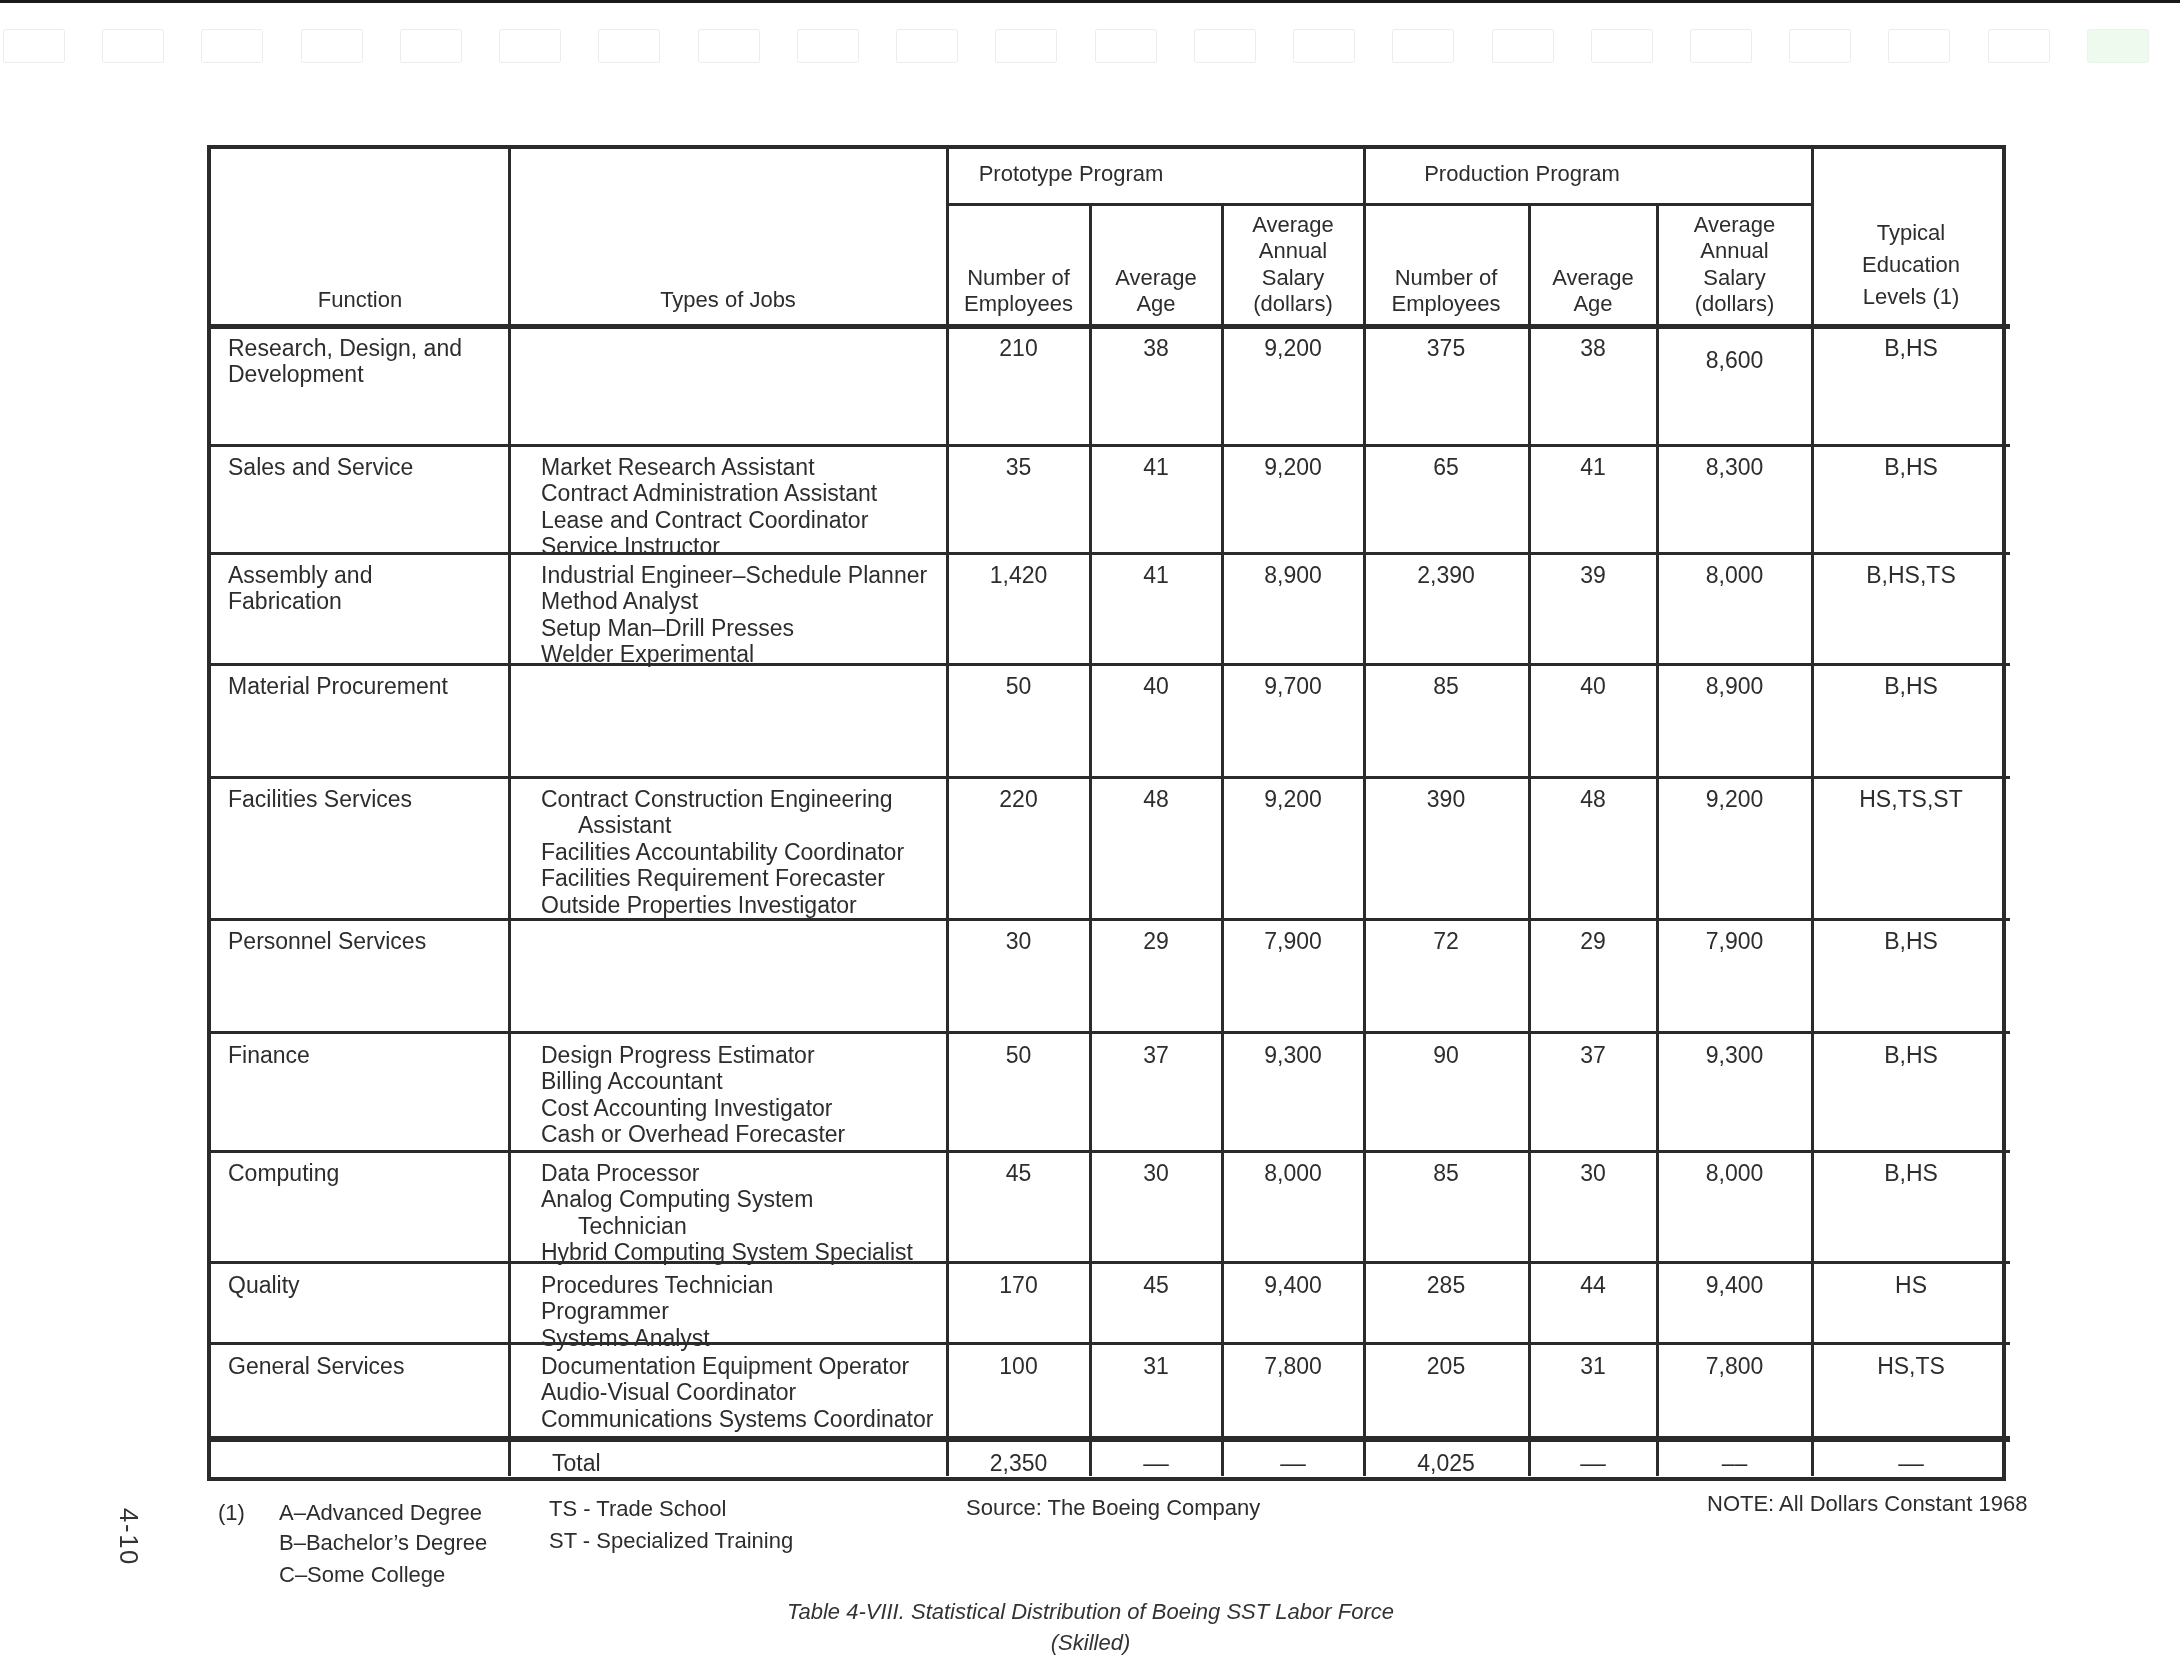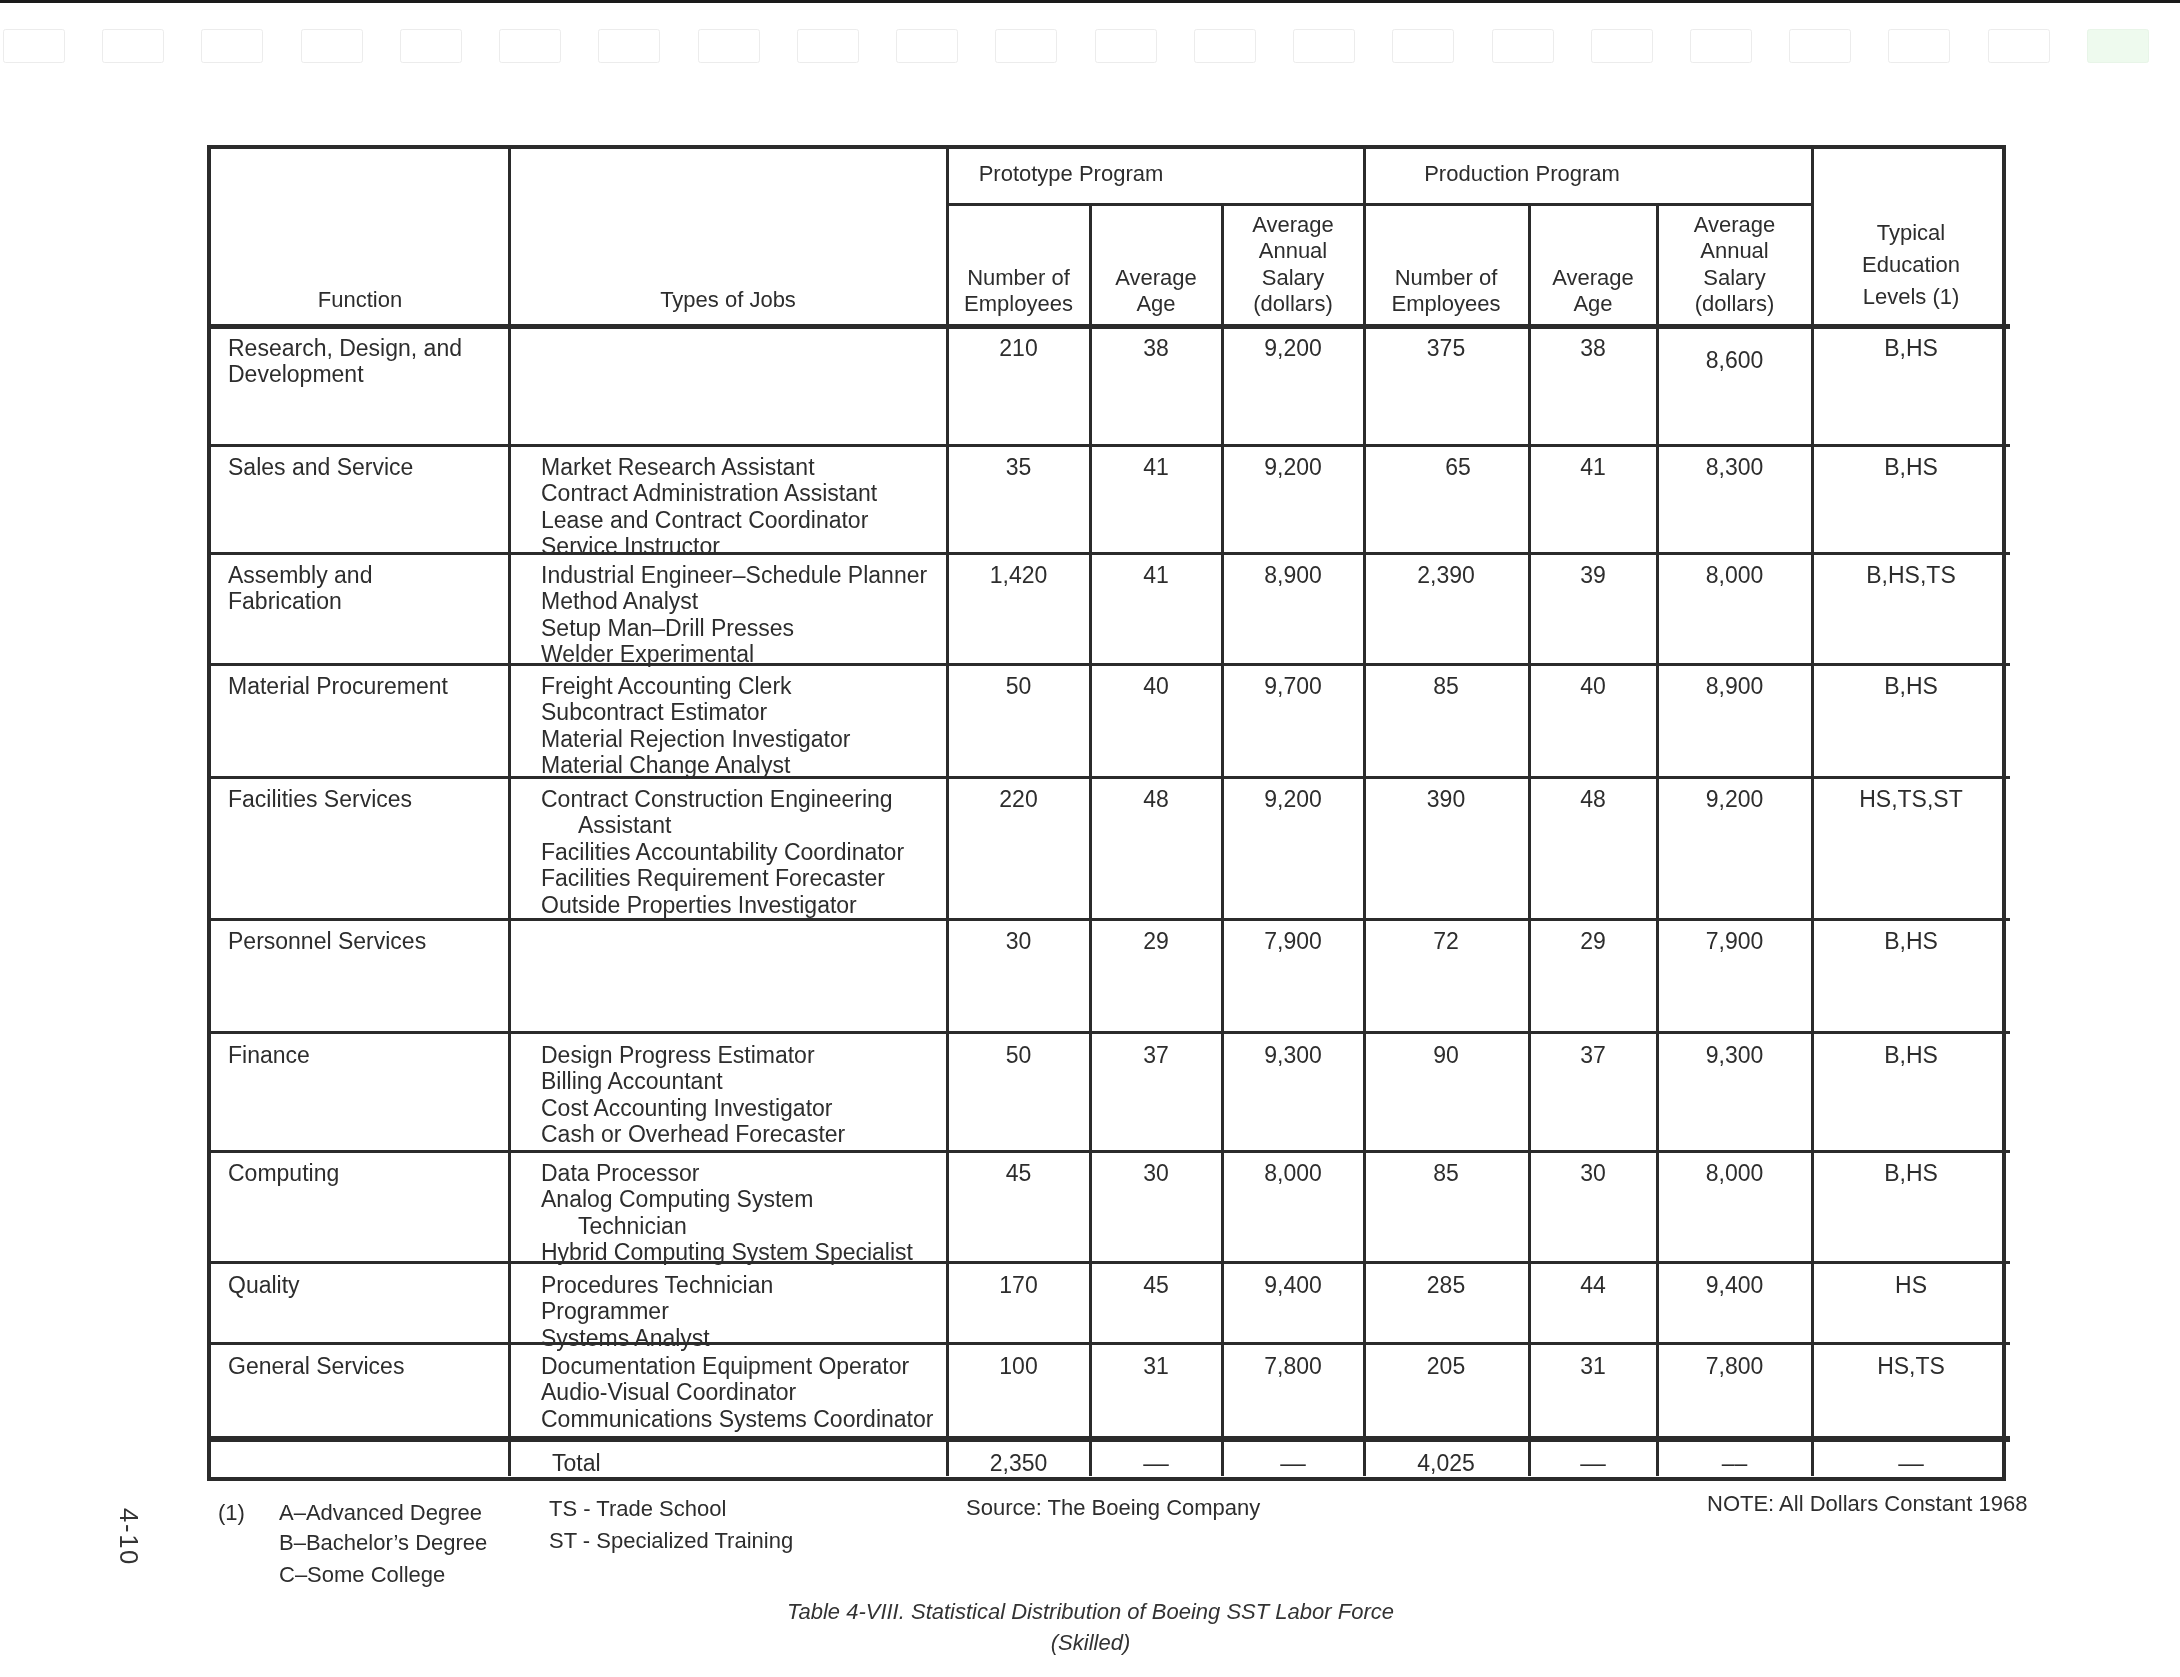--- a/index.html
+++ b/index.html
@@ -106,21 +106,21 @@
     <div class="cell" style="left: 17px; top: 305px; width: 273px; white-space: pre-line;">Sales and Service</div>
     <div class="cell" style="left: 330px; top: 305px;">
       <span class="jobline">Market Research Assistant</span>
       <span class="jobline">Contract Administration Assistant</span>
       <span class="jobline">Lease and Contract Coordinator</span>
       <span class="jobline">Service Instructor</span>
     </div>
     <div class="cell num" style="left: 736px; top: 305px; width: 143px;">35</div>
     <div class="cell num" style="left: 879px; top: 305px; width: 132px;">41</div>
     <div class="cell num" style="left: 1011px; top: 305px; width: 142px;">9,200</div>
-    <div class="cell num" style="left: 1153px; top: 305px; width: 164px; margin-left: 12px;">65</div>
+    <div class="cell num" style="left: 1153px; top: 305px; width: 164px;">65</div>
     <div class="cell num" style="left: 1318px; top: 305px; width: 128px;">41</div>
     <div class="cell num" style="left: 1446px; top: 305px; width: 155px;">8,300</div>
     <div class="cell num" style="left: 1601px; top: 305px; width: 198px;">B,HS</div>
     <div class="hl" style="left: 0px; top: 403px; width: 1799px; height: 3.4px;"></div>
     <div class="cell" style="left: 17px; top: 413px; width: 273px; white-space: pre-line;">Assembly and
 Fabrication</div>
     <div class="cell" style="left: 330px; top: 413px;">
       <span class="jobline">Industrial Engineer–Schedule Planner</span>
       <span class="jobline">Method Analyst</span>
       <span class="jobline">Setup Man–Drill Presses</span>
@@ -128,26 +128,20 @@
     </div>
     <div class="cell num" style="left: 736px; top: 413px; width: 143px;">1,420</div>
     <div class="cell num" style="left: 879px; top: 413px; width: 132px;">41</div>
     <div class="cell num" style="left: 1011px; top: 413px; width: 142px;">8,900</div>
     <div class="cell num" style="left: 1153px; top: 413px; width: 164px;">2,390</div>
     <div class="cell num" style="left: 1318px; top: 413px; width: 128px;">39</div>
     <div class="cell num" style="left: 1446px; top: 413px; width: 155px;">8,000</div>
     <div class="cell num" style="left: 1601px; top: 413px; width: 198px;">B,HS,TS</div>
     <div class="hl" style="left: 0px; top: 514px; width: 1799px; height: 3.4px;"></div>
     <div class="cell" style="left: 17px; top: 524px; width: 273px; white-space: pre-line;">Material Procurement</div>
-    <div class="cell" style="left: 330px; top: 524px;">
-      <span class="jobline">Freight Accounting Clerk</span>
-      <span class="jobline">Subcontract Estimator</span>
-      <span class="jobline">Material Rejection Investigator</span>
-      <span class="jobline">Material Change Analyst</span>
-    </div>
     <div class="cell num" style="left: 736px; top: 524px; width: 143px;">50</div>
     <div class="cell num" style="left: 879px; top: 524px; width: 132px;">40</div>
     <div class="cell num" style="left: 1011px; top: 524px; width: 142px;">9,700</div>
     <div class="cell num" style="left: 1153px; top: 524px; width: 164px;">85</div>
     <div class="cell num" style="left: 1318px; top: 524px; width: 128px;">40</div>
     <div class="cell num" style="left: 1446px; top: 524px; width: 155px;">8,900</div>
     <div class="cell num" style="left: 1601px; top: 524px; width: 198px;">B,HS</div>
     <div class="hl" style="left: 0px; top: 627px; width: 1799px; height: 3.4px;"></div>
     <div class="cell" style="left: 17px; top: 637px; width: 273px; white-space: pre-line;">Facilities Services</div>
     <div class="cell" style="left: 330px; top: 637px;">

